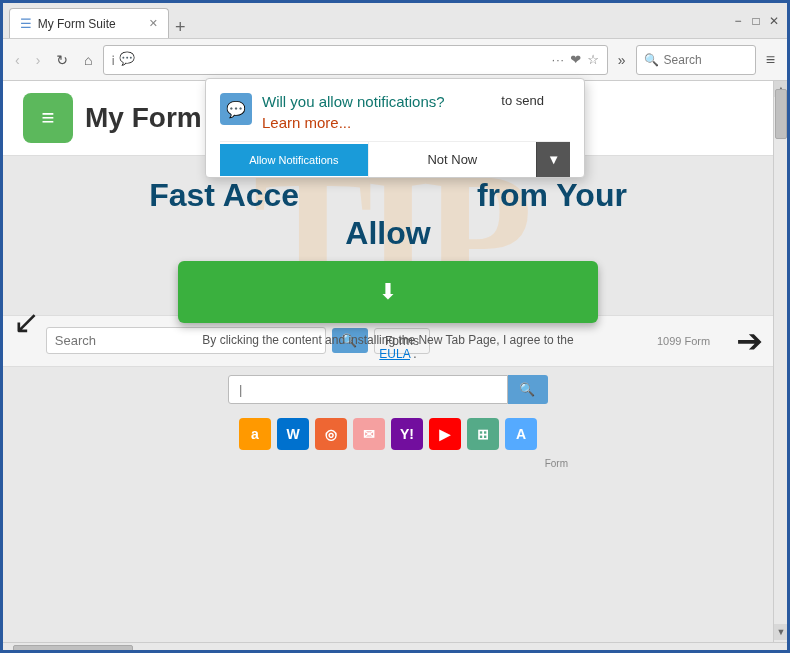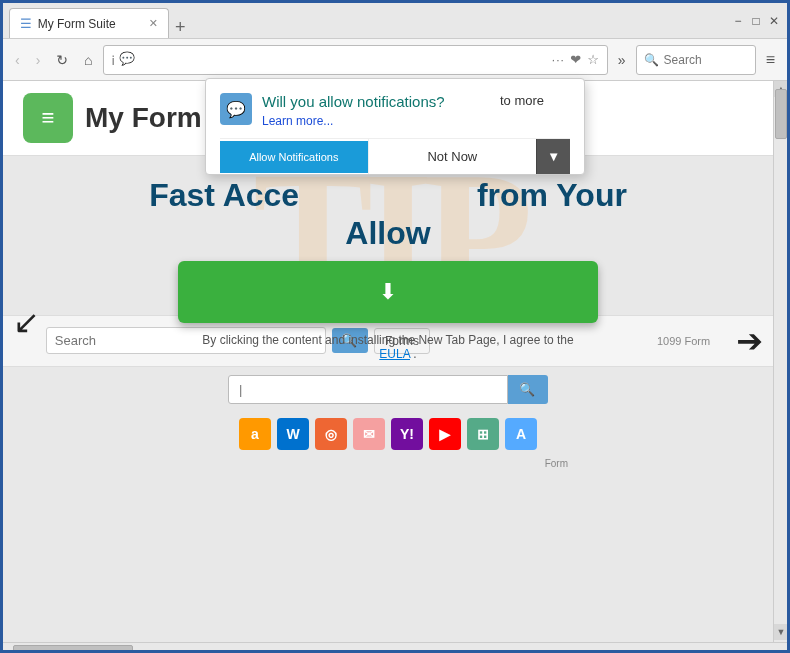--- a/index.html
+++ b/index.html
@@ -192,22 +192,22 @@
       margin-bottom: 4px;
     }
     .popup-to-send {
       font-size: 13px;
       color: #333;
       position: absolute;
       top: 14px;
       right: 40px;
     }
     .learn-more {
-      color: #1d4ed8;
-      font-size: 12px;
+      color: #c2410c;
+      font-size: 15px;
       text-decoration: none;
       display: block;
       margin-top: 4px;
     }
     .popup-actions {
       display: flex;
       align-items: center;
       margin-top: 10px;
       border-top: 1px solid #eee;
     }
@@ -654,20 +654,20 @@
 
 <div class="notification-popup">
   <div class="popup-header">
     <div class="popup-chat-icon">
       <span>💬</span>
     </div>
     <div class="popup-text">
       <div class="popup-title">Will you allow notifications?</div>
       <a class="learn-more" href="#">Learn more...</a>
     </div>
-    <span class="popup-to-send">to more</span>
+    <span class="popup-to-send">to send</span>
   </div>
   <div class="popup-actions">
     <button class="allow-btn">Allow Notifications</button>
     <button class="not-now-btn">Not Now</button>
     <button class="dropdown-btn">▼</button>
   </div>
 </div>
 
 </body></html>

